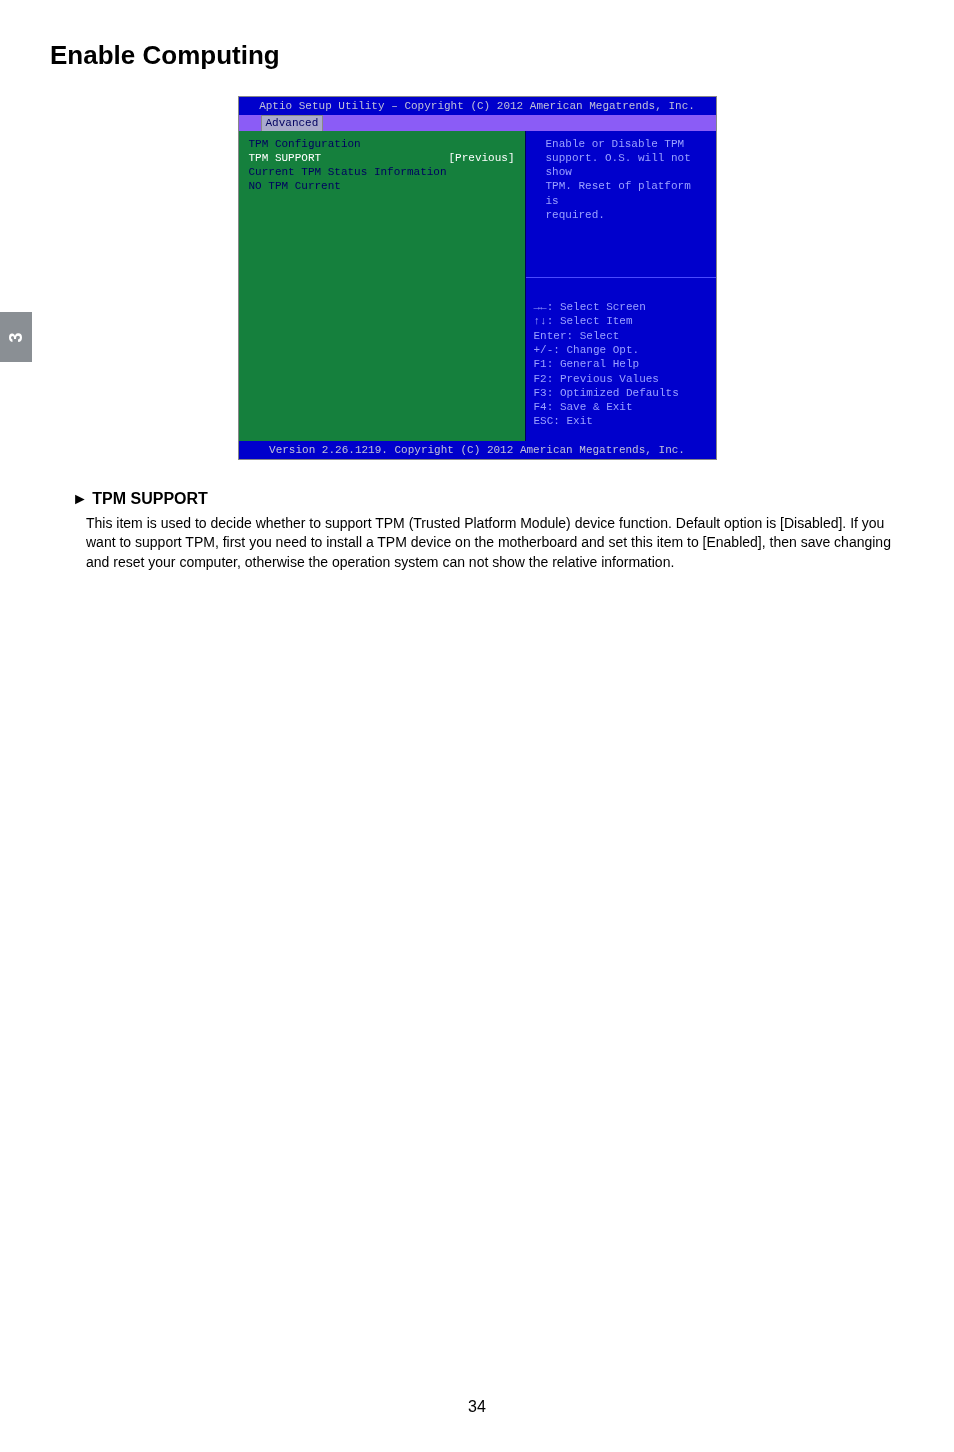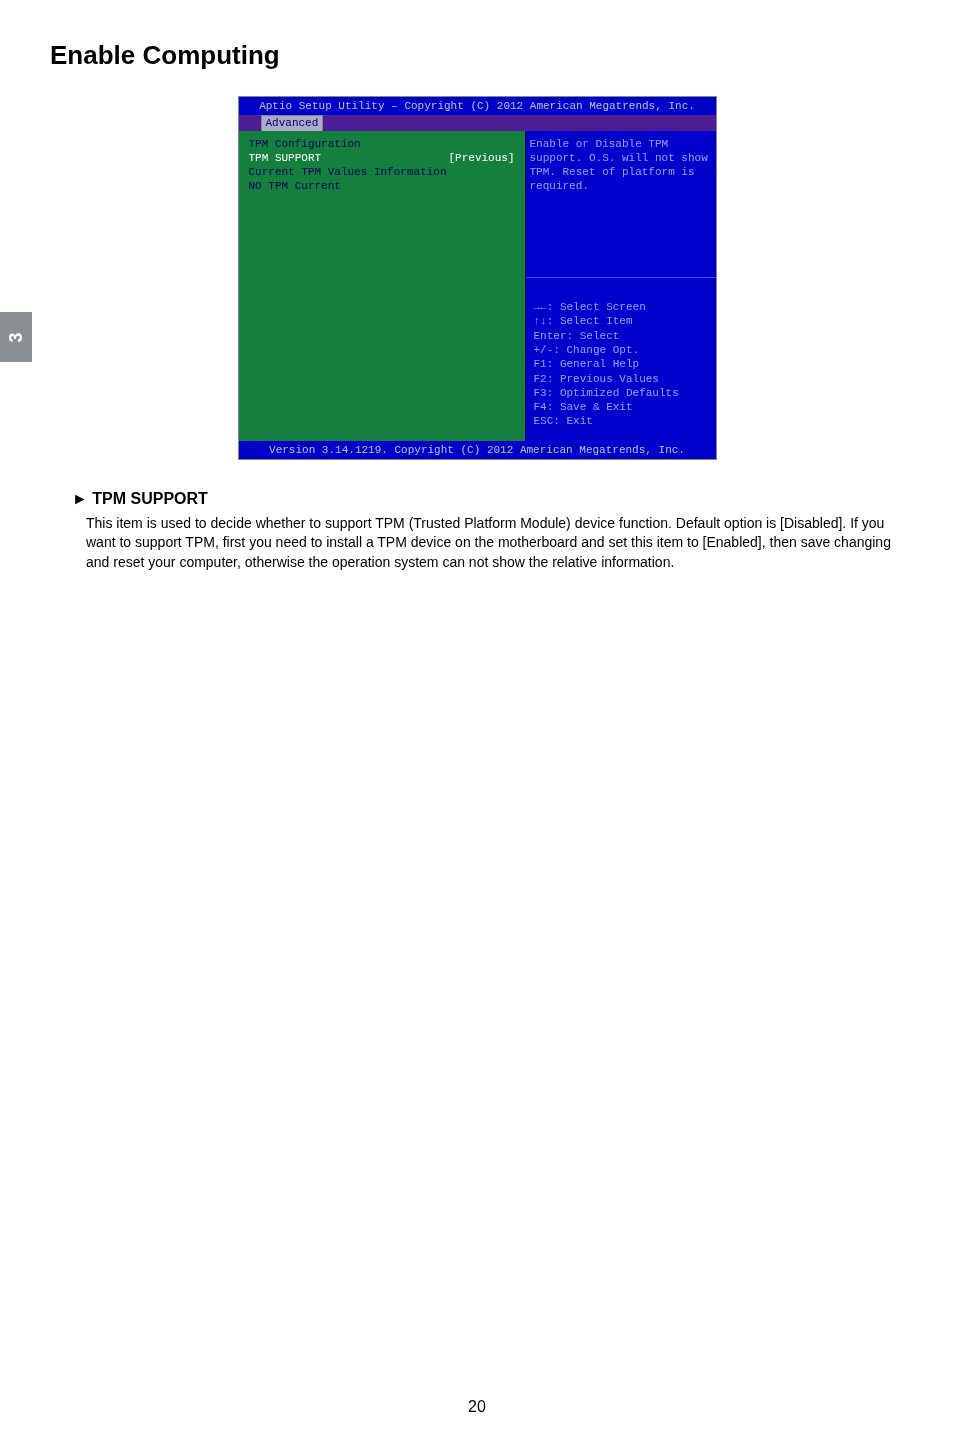--- a/index.html
+++ b/index.html
@@ -37,21 +37,21 @@
   .bios-header {
     background:#0000cc;
     color:#c0c0d8;
     text-align:center;
     padding:2px 0 0 0;
   }
   .bios-header .title-line { padding-bottom:2px; }
   .bios-tabs {
     display:flex;
     padding:0 12px 0 22px;
-    background:#4c1d95;
+    background:#8b5cf6;
   }
   .bios-tabs .tab {
     background:#aaaacc;
     color:#000060;
     padding:0 4px;
     border:1px solid #888;
     border-bottom:none;
     font-size:11px;
   }
   .bios-body {
@@ -71,21 +71,21 @@
   .bios-left .row .lbl { width:200px; }
   .bios-right {
     width:204px;
     background:#0000cc;
     color:#9aa0ff;
     display:flex;
     flex-direction:column;
   }
   .bios-right-top {
     flex:1;
-    padding:6px 4px;
+    padding:6px 20px;
     border-bottom:1px solid #4a4aff;
   }
   .bios-right-bottom {
     flex:1;
     padding:6px 8px;
   }
   .bios-footer {
     background:#0000cc;
     color:#c0c0d8;
     text-align:center;
@@ -129,42 +129,42 @@
       </div>
     </div>
     <div class="bios-body">
       <div class="bios-left">
         <div>TPM Configuration</div>
         <div class="row sel">
           <span class="lbl">  TPM SUPPORT</span>
           <span>[Previous]</span>
         </div>
         <div> </div>
-        <div>Current TPM Values Information</div>
+        <div>Current TPM Status Information</div>
         <div>    NO TPM Current</div>
       </div>
       <div class="bios-right">
         <div class="bios-right-top" style="white-space:pre-line;">Enable or Disable TPM
 support. O.S. will not show
 TPM. Reset of platform is
 required.</div>
         <div class="bios-right-bottom" style="white-space:pre-line;margin-top:16px;">→←: Select Screen
 ↑↓: Select Item
 Enter: Select
 +/-: Change Opt.
 F1: General Help
 F2: Previous Values
 F3: Optimized Defaults
 F4: Save &amp; Exit
 ESC: Exit</div>
       </div>
     </div>
-    <div class="bios-footer">Version 3.14.1219. Copyright (C) 2012 American Megatrends, Inc.</div>
+    <div class="bios-footer">Version 2.26.1219. Copyright (C) 2012 American Megatrends, Inc.</div>
   </div>
 
   <div class="subheading">
     <span class="arrow">►</span>
     <span>TPM SUPPORT</span>
   </div>
   <p class="body-text">This item is used to decide whether to support TPM (Trusted Platform Module) device function.  Default option is [Disabled]. If you want to support TPM, first you need to install a TPM device on the motherboard and set this item to [Enabled], then save changing and reset your computer, otherwise the operation system can not show the relative information.</p>
 </div>
 
-<div class="page-number">20</div>
+<div class="page-number">34</div>
 
 </body></html>

